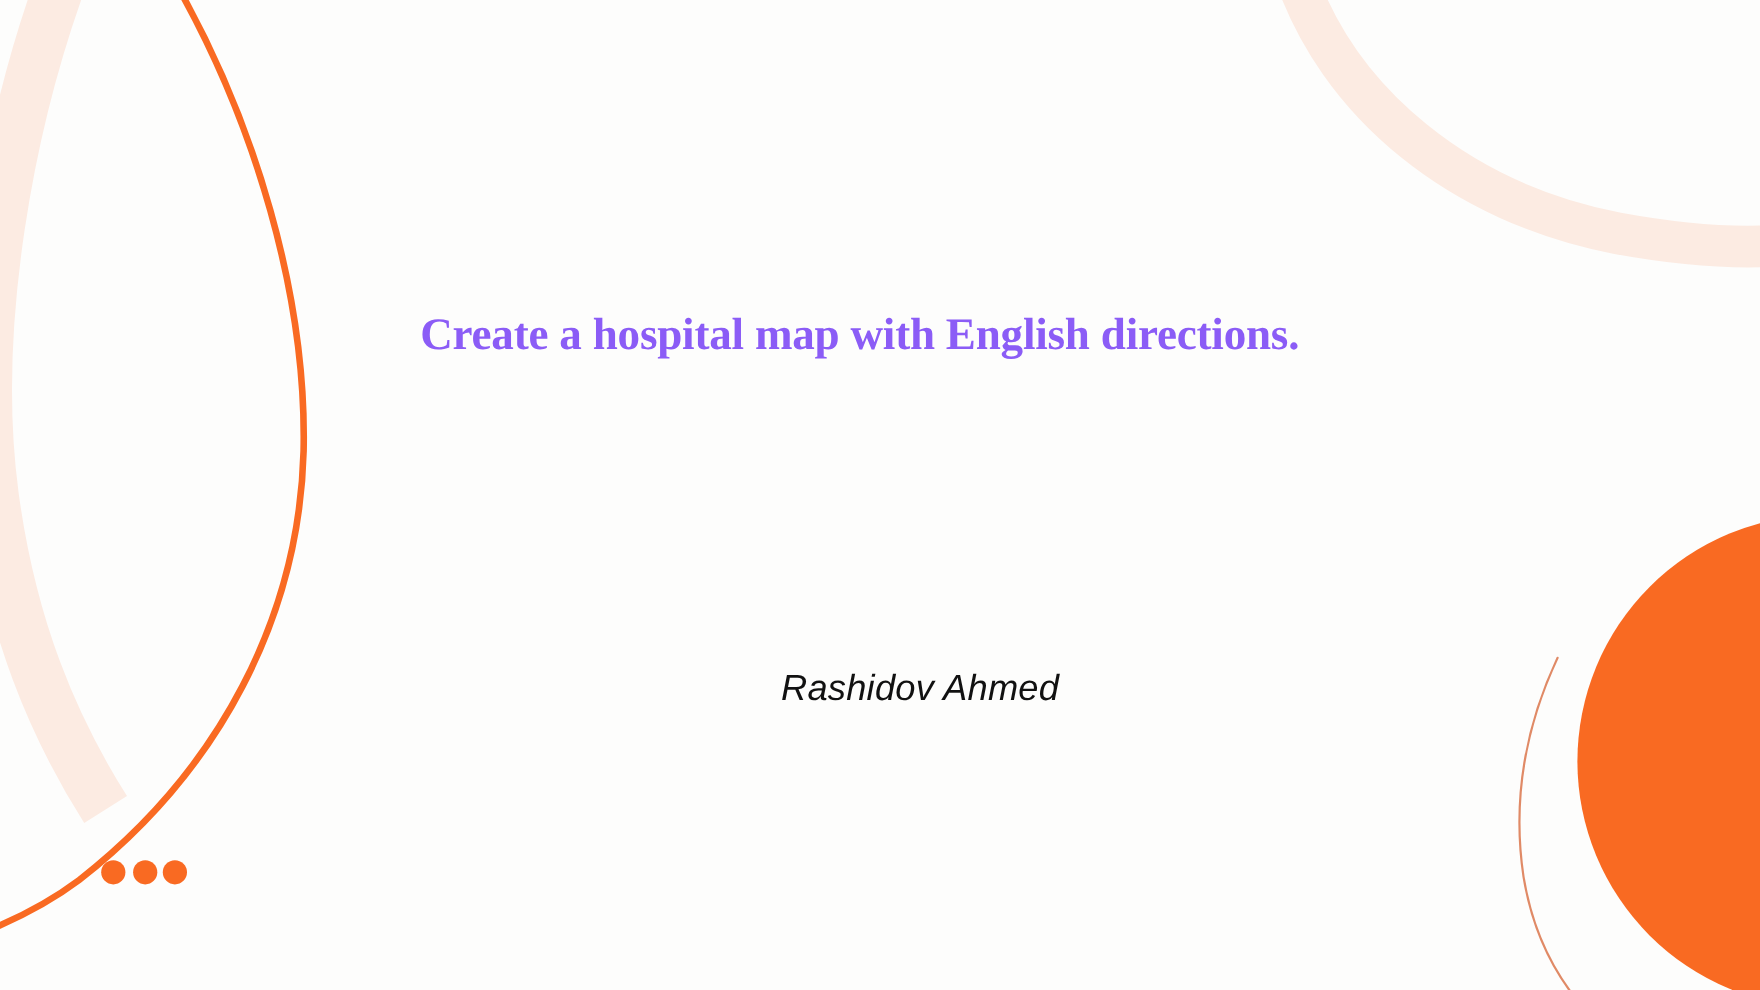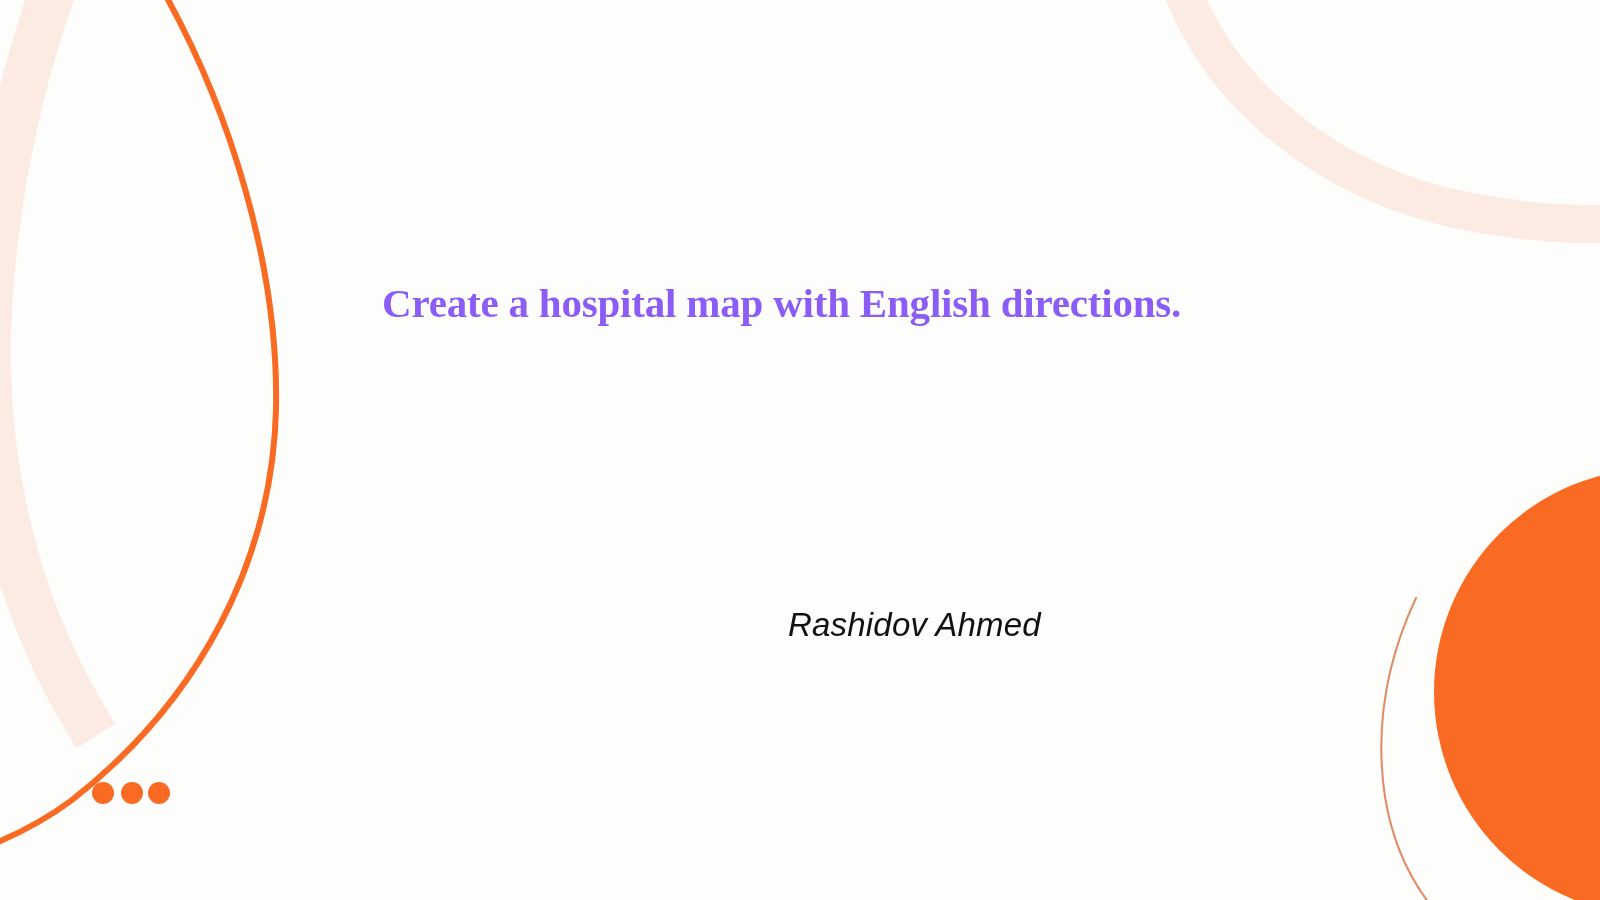--- a/index.html
+++ b/index.html
@@ -31,21 +31,21 @@
     font-size: 41px;
     font-weight: 700;
     letter-spacing: -0.2px;
     color: #8b5cf6;
     white-space: nowrap;
     line-height: 52px;
     margin-left: 35px;
   }
   #author-text {
     position: absolute;
-    left: 788px;
+    left: 710px;
     top: 604px;
     font-family: "Liberation Sans", sans-serif;
     font-size: 33px;
     font-style: italic;
     font-weight: 400;
     color: #111111;
     white-space: nowrap;
     line-height: 42px;
     letter-spacing: 0.2px;
   }

